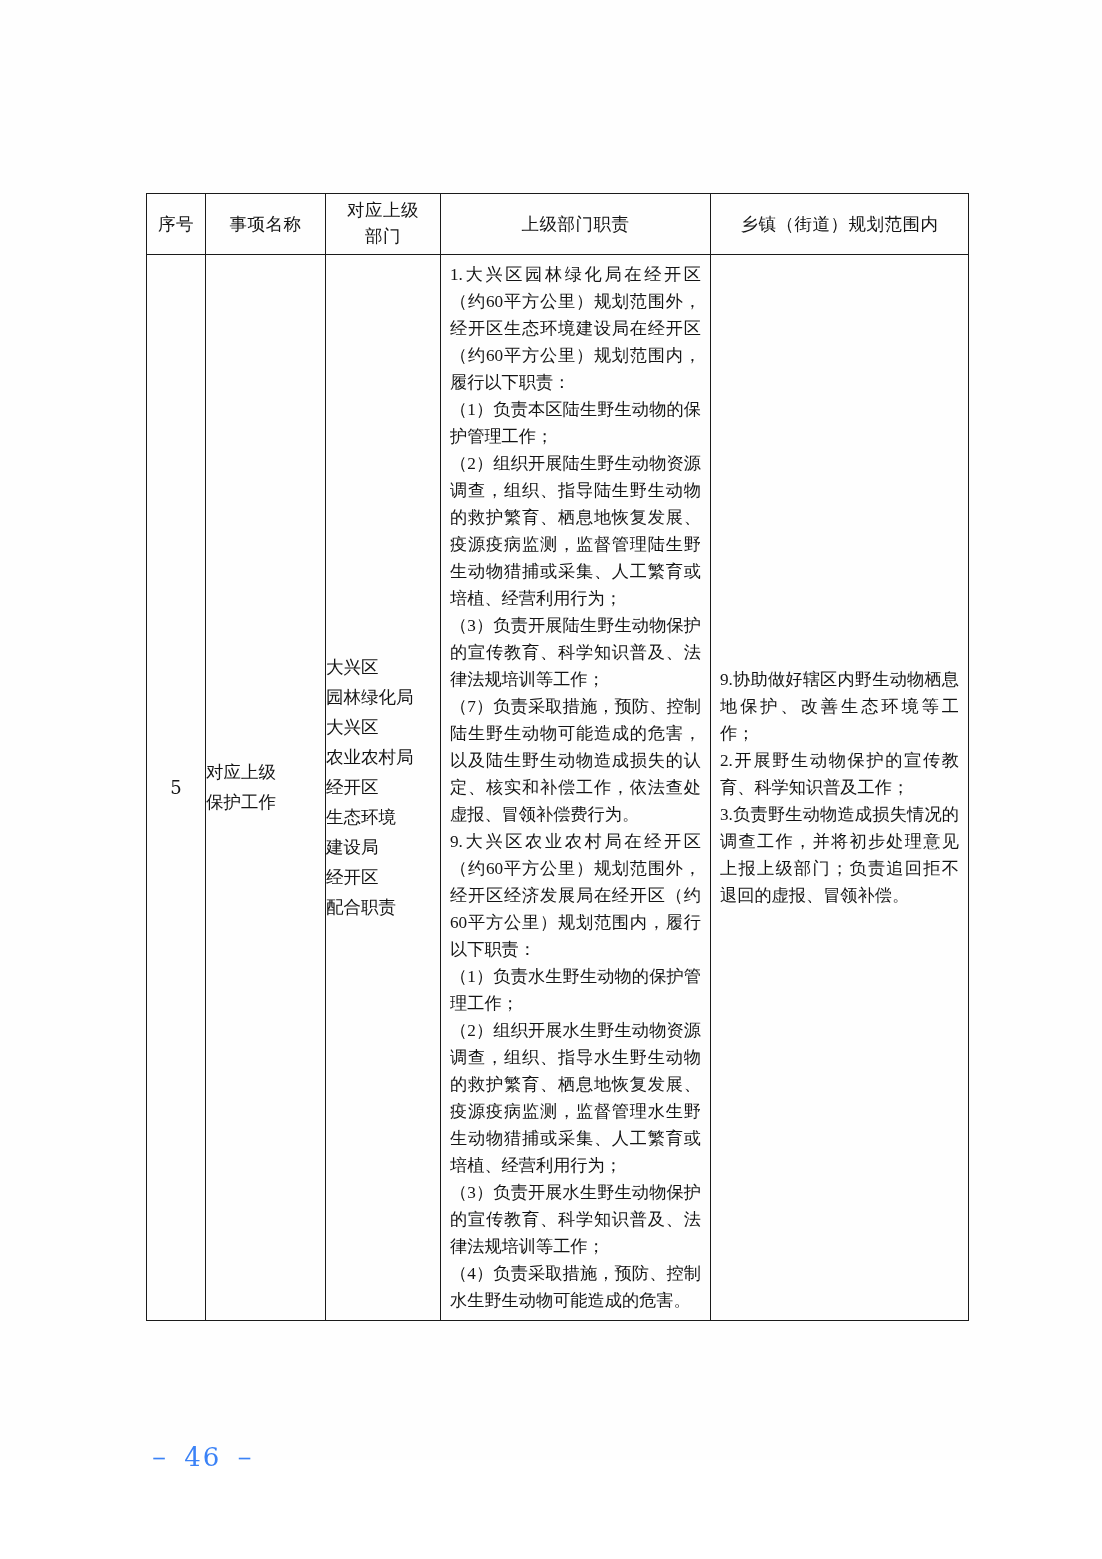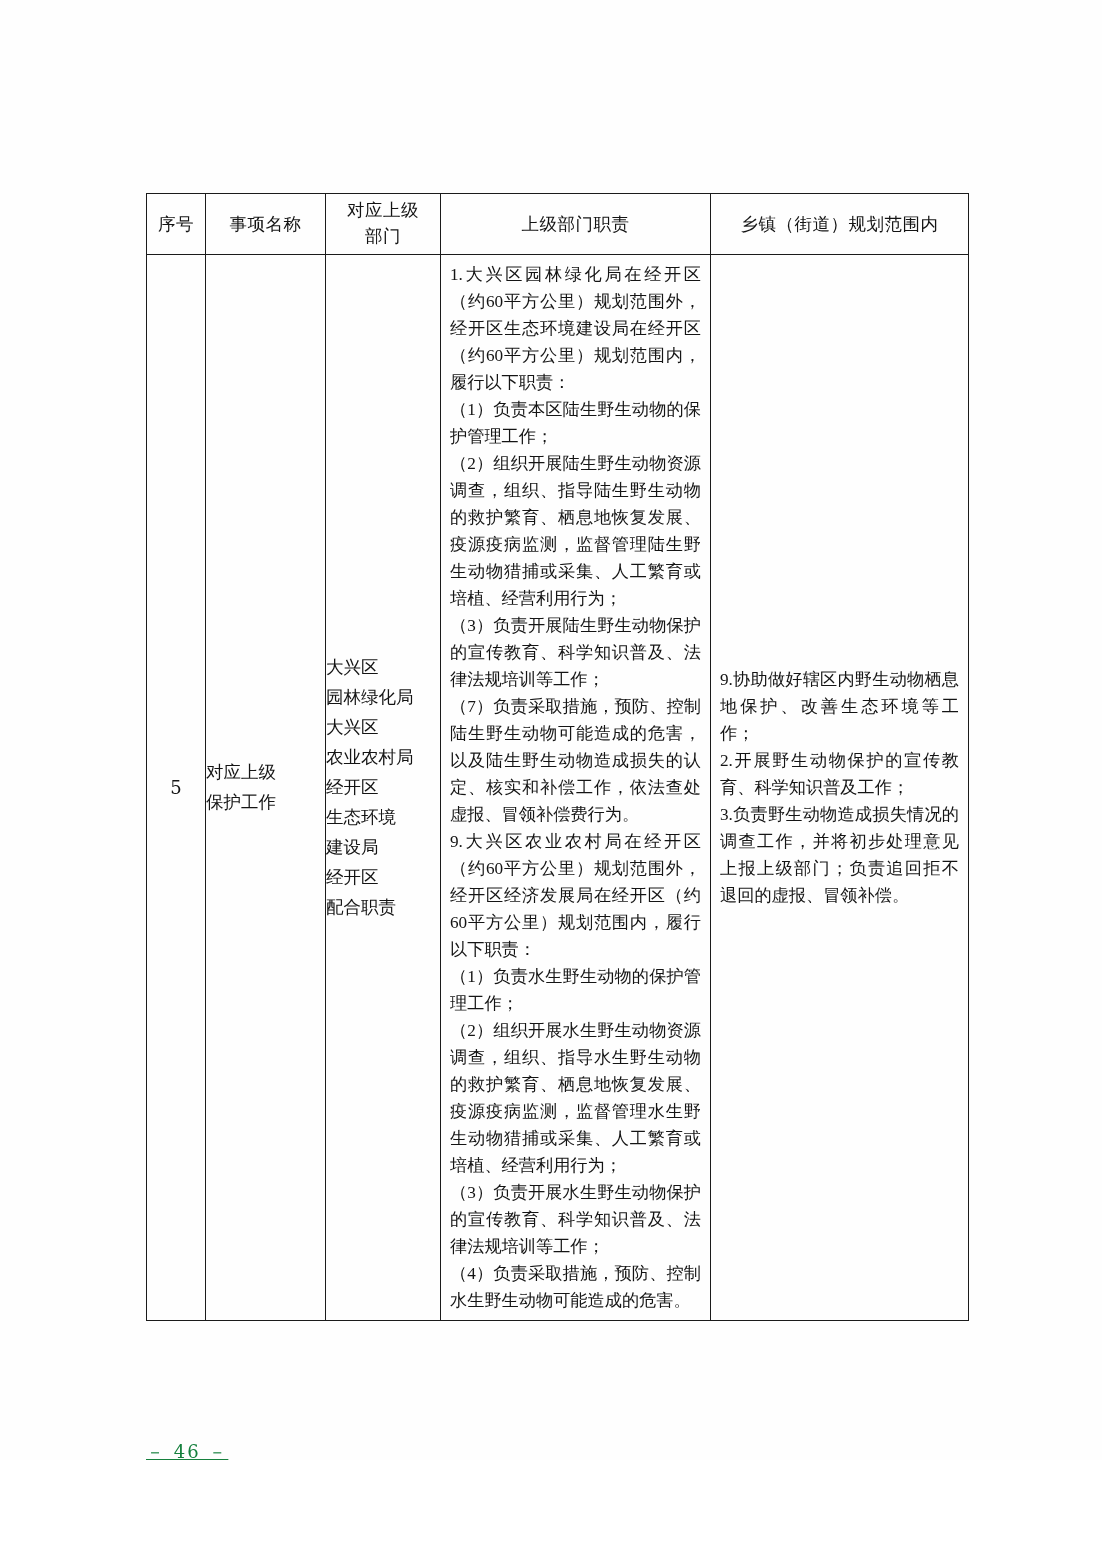--- a/index.html
+++ b/index.html
@@ -90,25 +90,24 @@
   }
 
   .stack-line { display: block; white-space: nowrap; font-family: Liberation Mono, monospace; }
 
   .page-number {
     position: absolute;
     left: 146px;
     top: 1440px;
     width: 200px;
     font-family: "DejaVu Serif", "Liberation Serif", serif;
-    font-size: 18px;
+    font-size: 26px;
     letter-spacing: 2px;
-    color: #15803d;
+    color: #3b82f6;
     text-align: left;
-    text-decoration: underline;
   }
 </style>
 </head>
 <body>
 
 <div class="page">
 
   <table class="doc-table">
     <colgroup>
       <col class="col-seq">

